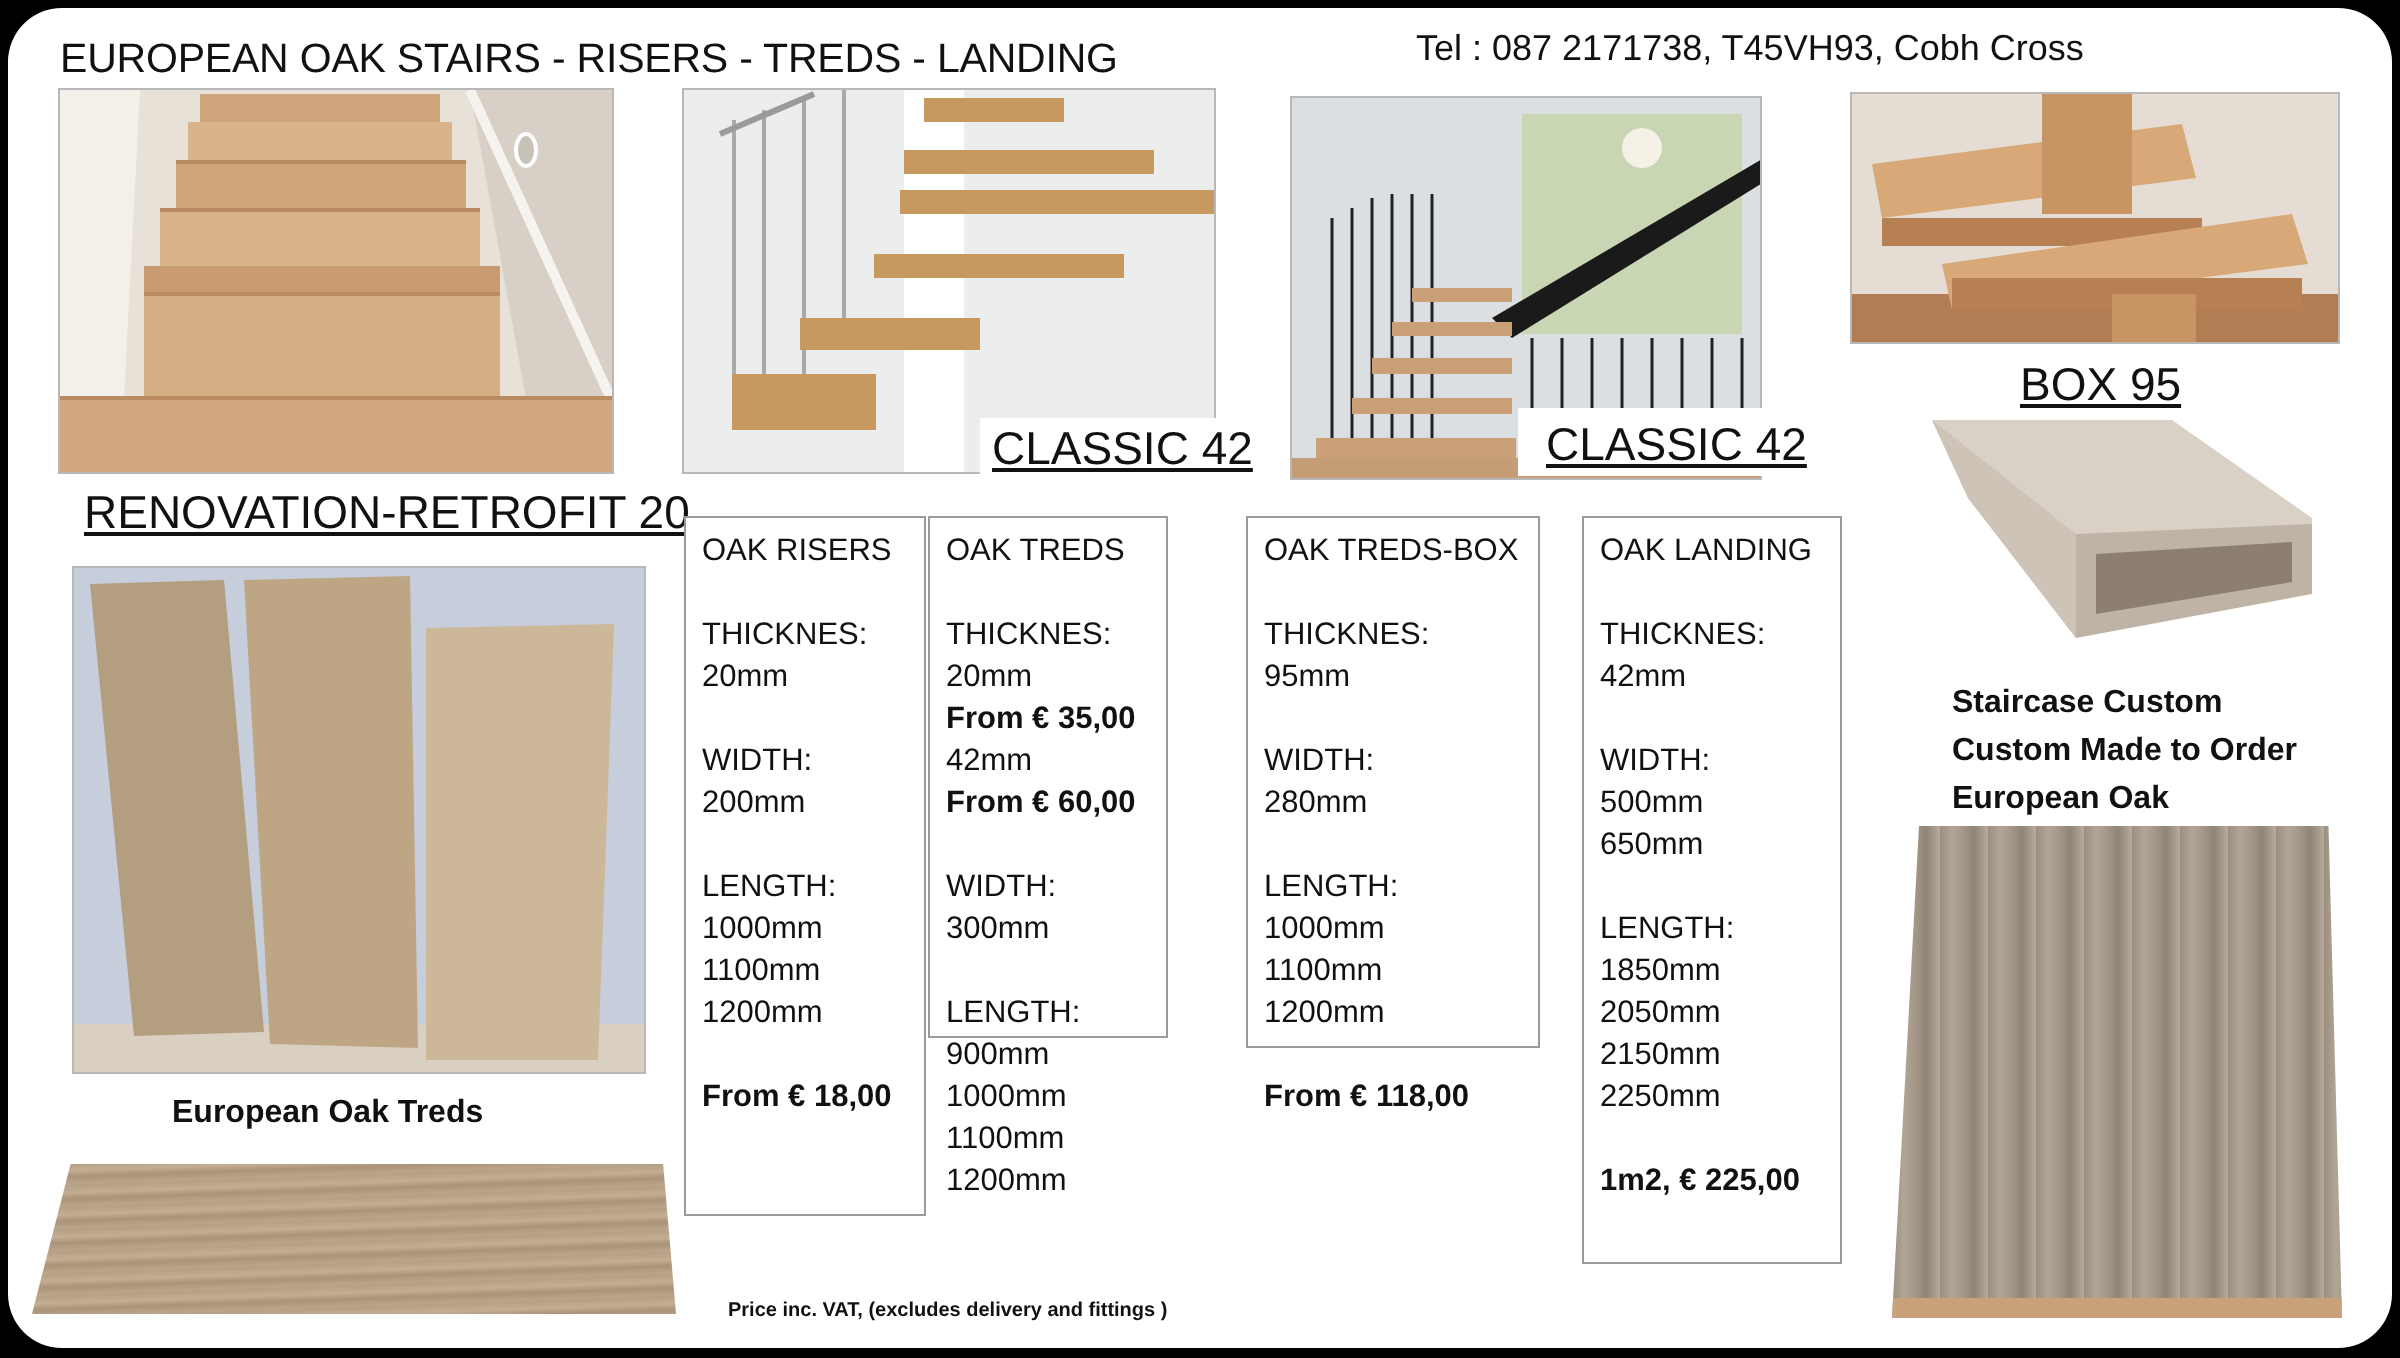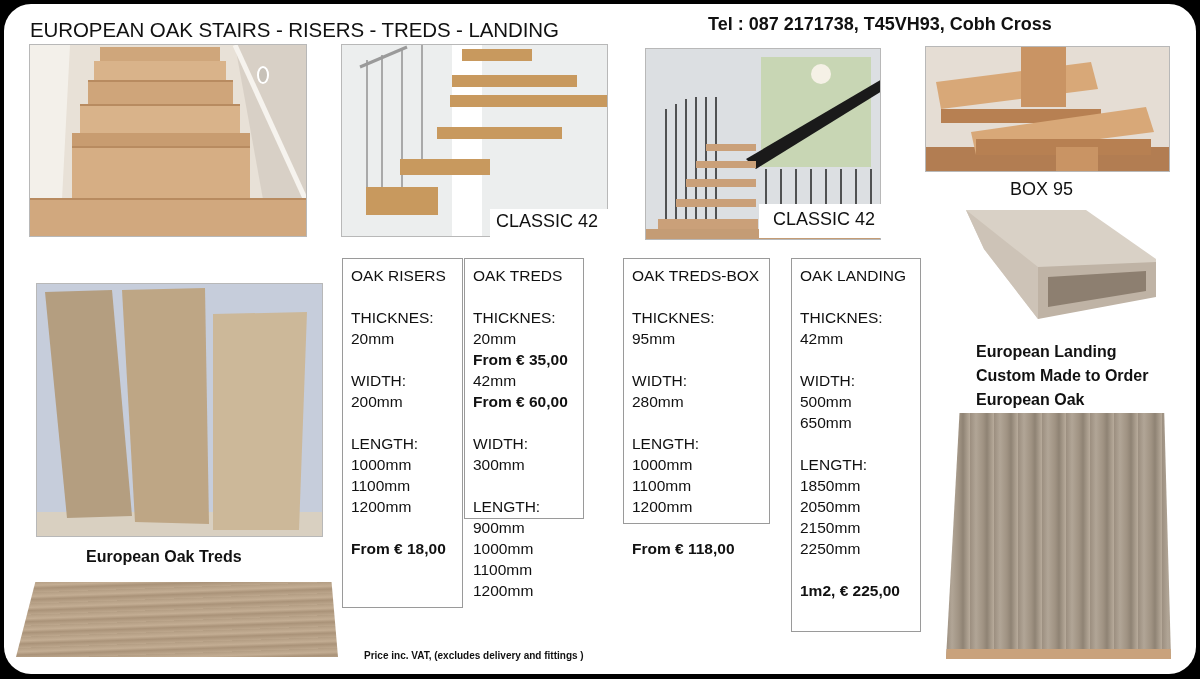--- a/index.html
+++ b/index.html
@@ -7,22 +7,22 @@
     width: 1200px; height: 679px; background: #000; position: relative; overflow: hidden;
     font-family: "Liberation Sans", sans-serif; color: #111;
   }
   .sheet {
     position: absolute; left: 4px; top: 4px; width: 1192px; height: 670px;
     background: #fff;
     border-radius: 27px;
   }
   .abs { position: absolute; }
   .title { left: 26px; top: 14px; font-size: 20.5px; letter-spacing: -0.1px; color: #111; white-space: nowrap; }
-  .contact { left: 704px; top: 10px; font-size: 18px; font-weight: bold; white-space: nowrap; }
-  .caption { font-size: 18px; white-space: nowrap; color: #111; }
+  .contact { left: 704px; top: 10px; font-size: 18px; font-weight: normal; white-space: nowrap; }
+  .caption { font-size: 23px; white-space: nowrap; color: #111; text-decoration: underline; }
   .caption-bold { font-weight: bold; font-size: 16px; white-space: nowrap; color: #111; }
   .photo { border: 1px solid #b8b8b8; overflow: hidden; box-sizing: border-box; }
 
   .spec-box {
     border: 1.5px solid #9a9a9a; box-sizing: border-box; background: #fff;
     padding: 6px 8px; font-size: 15.5px; line-height: 21px; color: #111;
   }
   .spec-box .line { white-space: nowrap; height: 21px; }
   .spec-box .gap { height: 21px; }
   .spec-box .bold { font-weight: bold; }
@@ -65,20 +65,21 @@
         <rect x="42" y="88" width="178" height="14" fill="#c89c70"></rect>
         <rect x="42" y="102" width="178" height="52" fill="#d6ae84"></rect>
         <rect x="0" y="154" width="278" height="39" fill="#d1a87e"></rect>
         <line x1="42" y1="102" x2="220" y2="102" stroke="#b88b60" stroke-width="2"></line>
         <line x1="50" y1="60" x2="210" y2="60" stroke="#b88b60" stroke-width="2"></line>
         <line x1="58" y1="36" x2="203" y2="36" stroke="#b88b60" stroke-width="2"></line>
         <line x1="0" y1="154" x2="278" y2="154" stroke="#b88b60" stroke-width="2"></line>
       </g>
     </svg>
   </div>
+  <div class="abs caption" style="left:38px; top:239px;">RENOVATION-RETROFIT 20</div>
 
   <div class="abs photo stairs-b" style="left:337px; top:40px; width:267px; height:193px;">
     <svg width="267" height="193" viewBox="0 0 267 193">
       <rect width="267" height="193" fill="#eceeee"></rect>
       <line x1="25" y1="15" x2="25" y2="150" stroke="#a9a9a9" stroke-width="2"></line>
       <line x1="40" y1="10" x2="40" y2="160" stroke="#a9a9a9" stroke-width="2"></line>
       <line x1="60" y1="5" x2="60" y2="145" stroke="#a9a9a9" stroke-width="2"></line>
       <line x1="80" y1="0" x2="80" y2="120" stroke="#a9a9a9" stroke-width="2"></line>
       <line x1="18" y1="22" x2="65" y2="2" stroke="#9a9a9a" stroke-width="3"></line>
       <rect x="110" y="0" width="30" height="193" fill="#ffffff"></rect>
@@ -233,21 +234,21 @@
         <div class="line">1850mm</div>
         <div class="line">2050mm</div>
         <div class="line">2150mm</div>
         <div class="line">2250mm</div>
         <div class="gap"></div>
         <div class="line bold">1m2, € 225,00</div>
       </div>
   </div>
 
   <div class="abs" style="left:972px; top:336px; line-height:24px;">
-    <div class="caption-bold">European Landing</div>
+    <div class="caption-bold">Staircase Custom</div>
     <div class="caption-bold">Custom Made to Order</div>
     <div class="caption-bold">European Oak</div>
   </div>
 
   <div class="abs landing-board" style="left:942px; top:409px; width:225px; height:246px; clip-path: polygon(6% 0, 97% 0, 100% 100%, 0 100%);">
     <div style="position:absolute; left:0; bottom:0; width:100%; height:10px; background:#c9a27c;"></div>
   </div>
 
   <div class="abs footer-note">Price inc. VAT, (excludes delivery and fittings )</div>
 </div>

